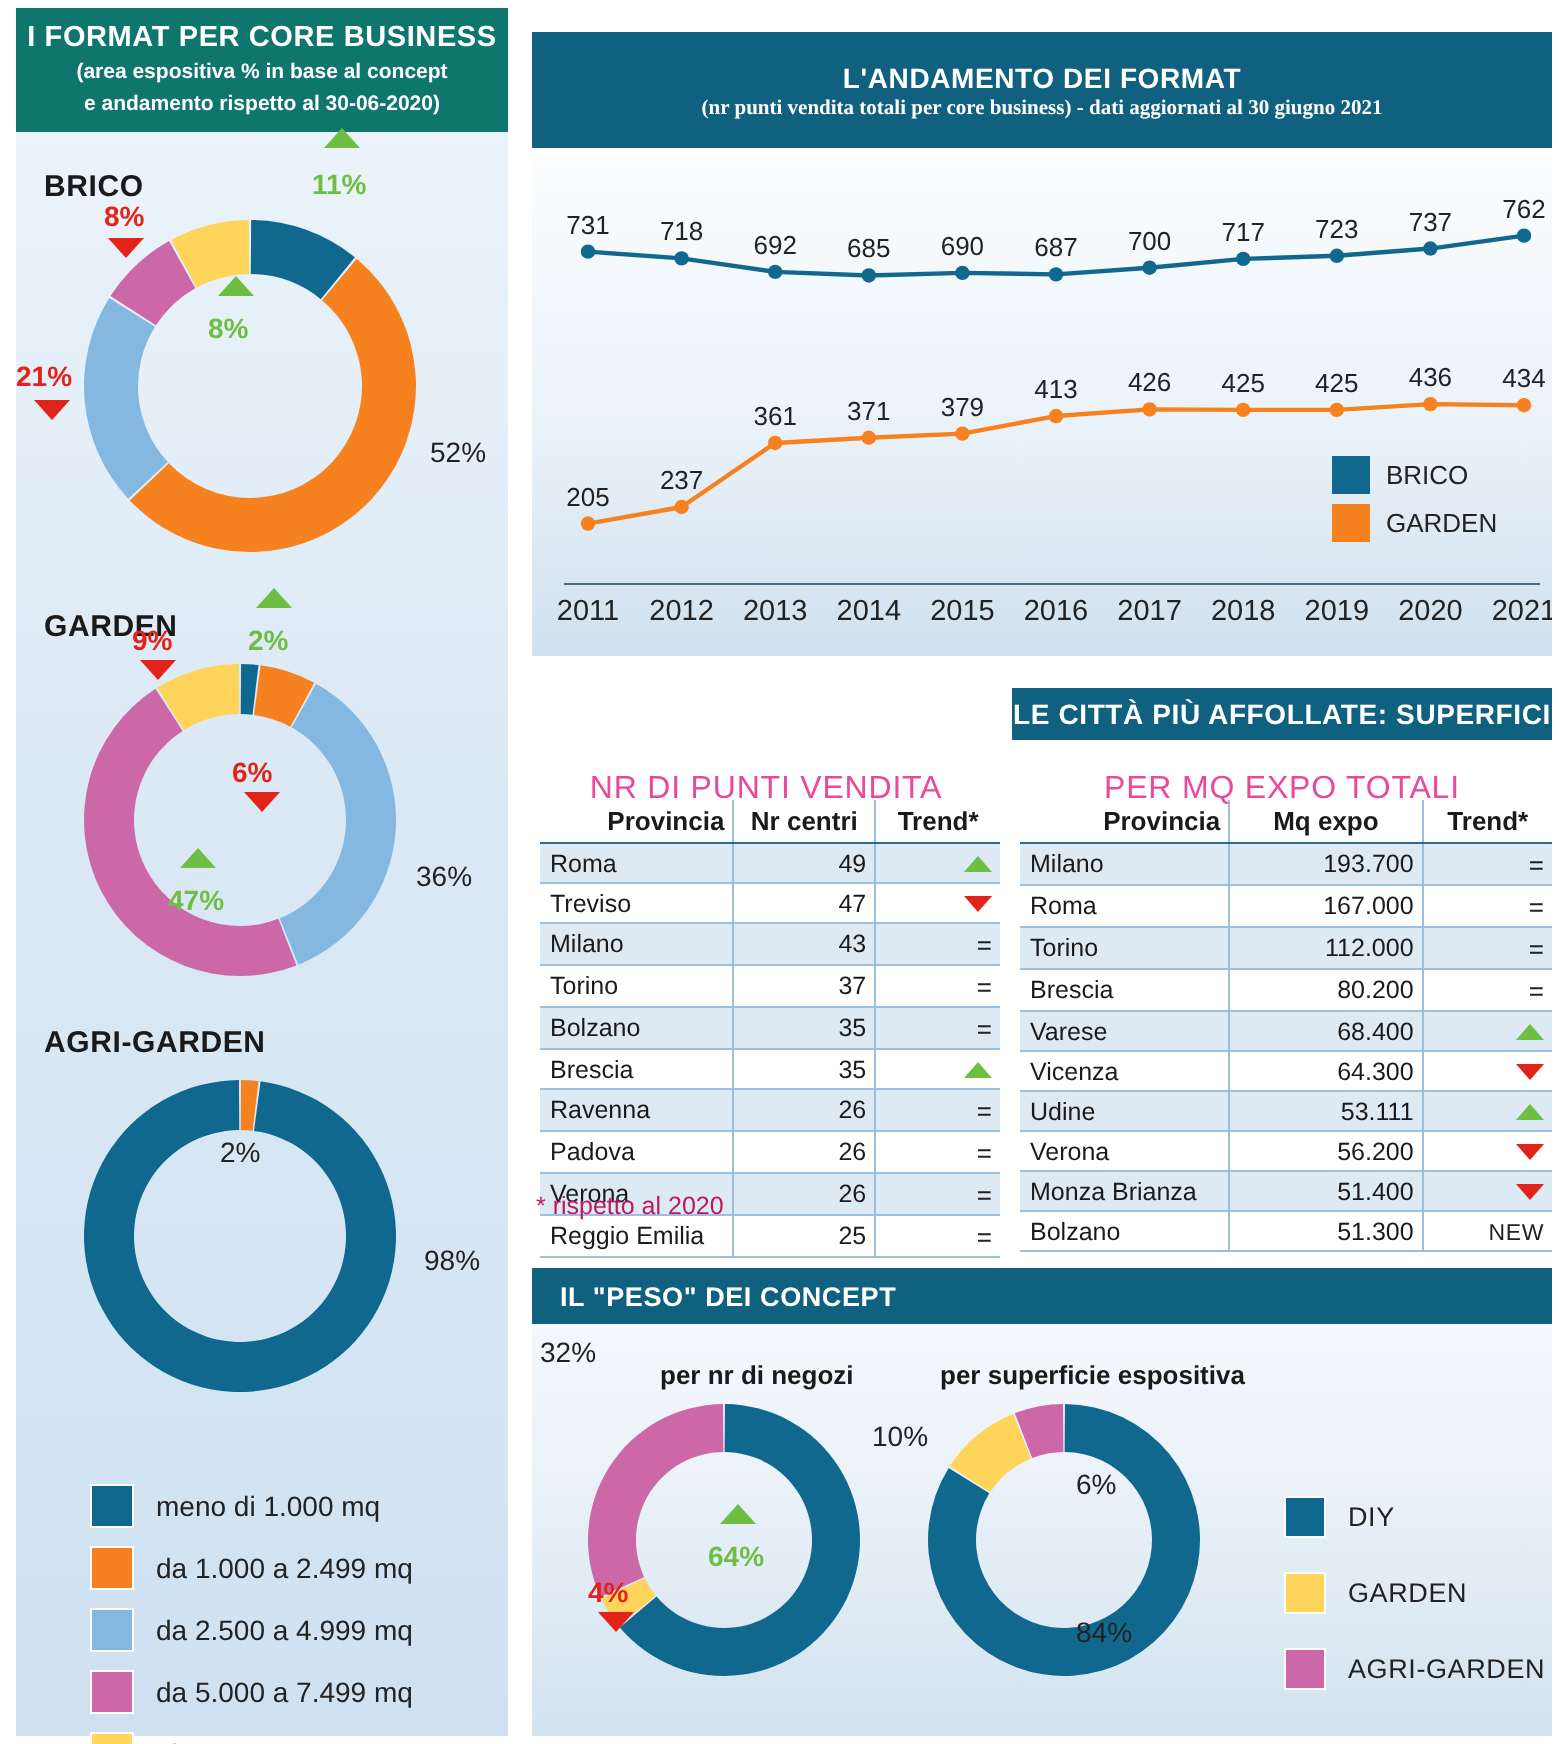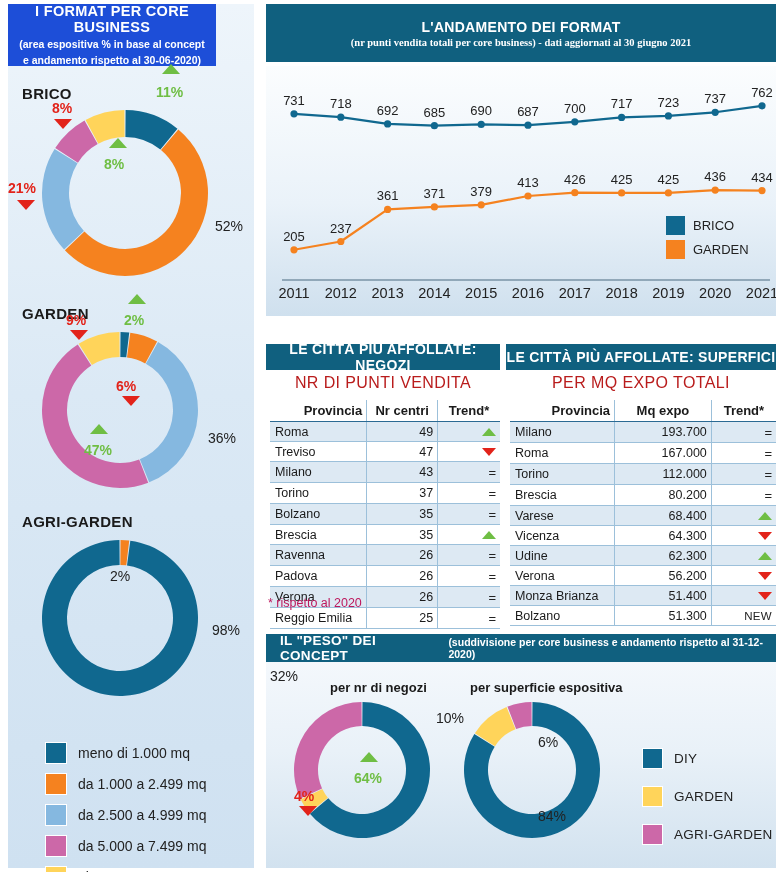--- a/index.html
+++ b/index.html
@@ -2,21 +2,21 @@
 <html><head>
 <meta charset="utf-8">
 <style>
   html,body{margin:0;padding:0;background:#fff;}
   body{width:780px;height:872px;font-family:"Liberation Sans",sans-serif;position:relative;overflow:hidden;}
   .panel{position:absolute;box-sizing:border-box;}
 
   
   #left-panel{left:8px;top:4px;width:246px;height:864px;
     background:linear-gradient(180deg,#eef5fb 0%,#dbe9f5 45%,#cfe1f1 100%);}
-  #left-header{position:absolute;left:8px;top:4px;width:208px;height:62px;background:#1d4ed8;
+  #left-header{position:absolute;left:8px;top:4px;width:246px;height:62px;background:#0f766e;
     display:flex;flex-direction:column;align-items:center;justify-content:center;color:#fff;text-align:center;}
   #left-header .h1{font-size:14.5px;font-weight:bold;letter-spacing:.3px;}
   #left-header .h2{font-size:10.5px;line-height:13px;margin-top:3px;font-weight:bold;}
 
   .donut-title{position:absolute;font-size:15px;font-weight:bold;color:#1a1a1a;letter-spacing:.3px;}
   .donut-wrap{position:absolute;}
   .donut-wrap svg{display:block;}
   .pctlbl{position:absolute;font-size:14px;color:#222;}
   .up{color:#6fbe44;font-weight:bold;}
   .down{color:#e2231a;font-weight:bold;}
@@ -29,35 +29,35 @@
   #legend-sizes .sw{width:20px;height:20px;margin-right:11px;border:1px solid #fff;}
   #legend-sizes .lb{font-size:14px;color:#222;}
 
   
   .barhead{background:#10607f;color:#fff;display:flex;flex-direction:column;
     align-items:center;justify-content:center;text-align:center;}
   .barhead .t1{font-size:14px;font-weight:bold;letter-spacing:.3px;}
   .barhead .t2{font-size:10.5px;font-weight:bold;margin-top:2px;font-family:Liberation Serif, serif;}
 
   
-  #trend-panel{left:266px;top:4px;width:510px;height:376px;}
+  #trend-panel{left:266px;top:16px;width:510px;height:376px;}
   #trend-head{position:absolute;left:0;top:0;width:510px;height:58px;}
   #trend-plot{position:absolute;left:0;top:62px;width:510px;height:250px;
     background:linear-gradient(180deg,#fbfdfe 0%,#eaf2f9 55%,#cfe0ee 100%);}
   #trend-plot svg{display:block;}
   .vallbl{font-size:13px;fill:#222;font-family:"Liberation Sans",sans-serif;}
   .yearlbl{font-size:14.5px;fill:#222;font-family:"Liberation Sans",sans-serif;}
   .lg-txt{font-size:13px;fill:#222;font-family:"Liberation Sans",sans-serif;}
 
   
   #tbl1-panel{left:266px;top:344px;width:234px;height:276px;}
   #tbl2-panel{left:506px;top:344px;width:270px;height:260px;}
   .tbl-head{position:absolute;left:0;top:0;height:26px;width:100%;}
-  .tbl-sub{position:absolute;left:0;top:30px;width:100%;text-align:center;
-    font-size:16px;color:#b91c1c;letter-spacing:.4px;}
+  .tbl-sub{position:absolute;left:0;top:42px;width:100%;text-align:center;
+    font-size:16px;color:#ec4899;letter-spacing:.4px;}
   table.data{position:absolute;left:4px;top:56px;border-collapse:collapse;font-size:12.5px;color:#1a1a1a;}
   table.data th{font-weight:bold;font-size:13px;padding:3px 4px;text-align:center;border-bottom:1.4px solid #2b6a93;}
   table.data th.prov{text-align:right;padding-left:5px;}
   table.data td{padding:2.5px 4px;text-align:right;border-bottom:1px solid #9cc0da;}
   table.data td.prov{text-align:left;padding-left:5px;}
   table.data tr:nth-child(odd) td{background:#ffffff;}
   table.data tr:nth-child(even) td{background:#dde9f3;}
   table.data td.sep,table.data th.sep{border-left:1px solid #9cc0da;}
   .tri-s{display:inline-block;width:0;height:0;}
   .tri-s.u{border-left:7px solid transparent;border-right:7px solid transparent;border-bottom:8px solid #6fbe44;}
@@ -210,23 +210,20 @@
         <text class="yearlbl" x="496" y="232" text-anchor="middle">2021</text>
         <rect x="400" y="150" width="19" height="19" fill="#10688f"></rect>
         <text class="lg-txt" x="427" y="164">BRICO</text>
         <rect x="400" y="174" width="19" height="19" fill="#f5821f"></rect>
         <text class="lg-txt" x="427" y="188">GARDEN</text>
       </svg>
     </div>
 </div>
 
 <div class="panel" id="tbl1-panel">
-  <div class="barhead tbl-head">
-    <div class="t1">LE CITTÀ PIÙ AFFOLLATE: NEGOZI</div>
-  </div>
   <div class="tbl-sub">NR DI PUNTI VENDITA</div>
   <table class="data" id="tbl-negozi">
       <tbody>
         <tr>
           <th class="prov" style="width:96px">Provincia</th>
           <th class="sep" style="width:70px">Nr centri</th>
           <th class="sep" style="width:58px">Trend*</th>
         </tr>
         <tr>
           <td class="prov">Roma</td>
@@ -320,21 +317,21 @@
           <td class="sep">68.400</td>
           <td class="sep"><span class="tri-s u"></span></td>
         </tr>
         <tr>
           <td class="prov">Vicenza</td>
           <td class="sep">64.300</td>
           <td class="sep"><span class="tri-s d"></span></td>
         </tr>
         <tr>
           <td class="prov">Udine</td>
-          <td class="sep">62.300</td>
+          <td class="sep">53.111</td>
           <td class="sep"><span class="tri-s u"></span></td>
         </tr>
         <tr>
           <td class="prov">Verona</td>
           <td class="sep">56.200</td>
           <td class="sep"><span class="tri-s d"></span></td>
         </tr>
         <tr>
           <td class="prov">Monza Brianza</td>
           <td class="sep">51.400</td>
@@ -345,21 +342,20 @@
           <td class="sep">51.300</td>
           <td class="sep"><span class="newt">NEW</span></td>
         </tr>
       </tbody>
     </table>
 </div>
 
 <div class="panel" id="concept-panel">
   <div id="concept-head">
     <span class="ch1">IL "PESO" DEI CONCEPT</span>
-    <span class="ch2">(suddivisione per core business e andamento rispetto al 31-12-2020)</span>
   </div>
 </div>
 <div class="sub-title" style="left:330px;top:680px;">per nr di negozi</div>
 <div class="sub-title" style="left:470px;top:680px;">per superficie espositiva</div>
 <div class="donut-wrap" id="donut-c1" style="left:292px;top:700px;">
     <svg width="140" height="140">
       <path d="M70.47472570026139,2.0016571120331577 A68,68 0 1 1 17.9089778679095,113.70955745868469 L36.294044502764976,98.28265482620773 A44,44 0 1 0 70.30717545311032,26.00107224896263 Z" fill="#10688f"></path>
       <path d="M17.30377476811578,112.97799258120985 A68,68 0 0 1 8.675388204452261,99.38183091853479 L30.319368838174995,89.01177294728721 A44,44 0 0 0 35.90244249701609,97.80928931725343 Z" fill="#ffd45a"></path>
       <path d="M8.27113145976221,98.52274160634003 A68,68 0 0 1 69.52527429973863,2.0016571120331577 L69.6928245468897,26.00107224896263 A44,44 0 0 0 30.057790944552018,88.45589162763179 Z" fill="#cc68a8"></path>
     </svg>

